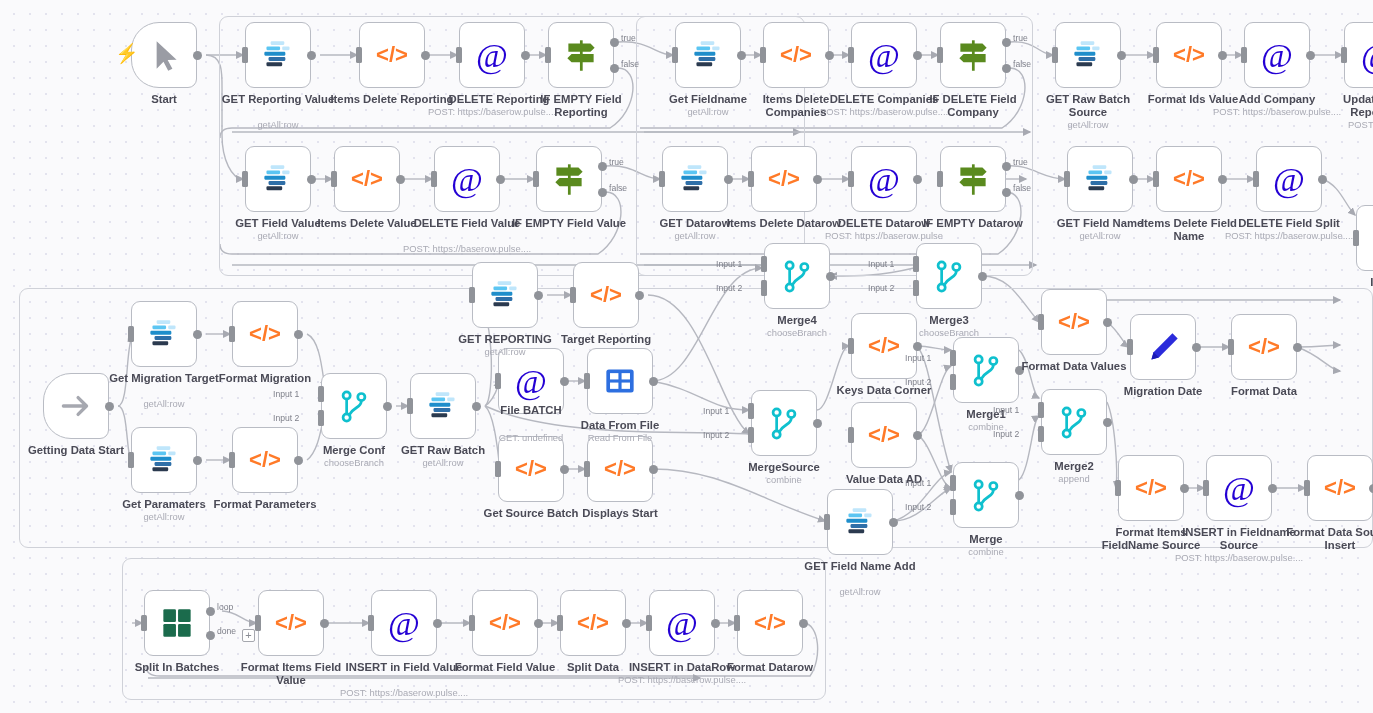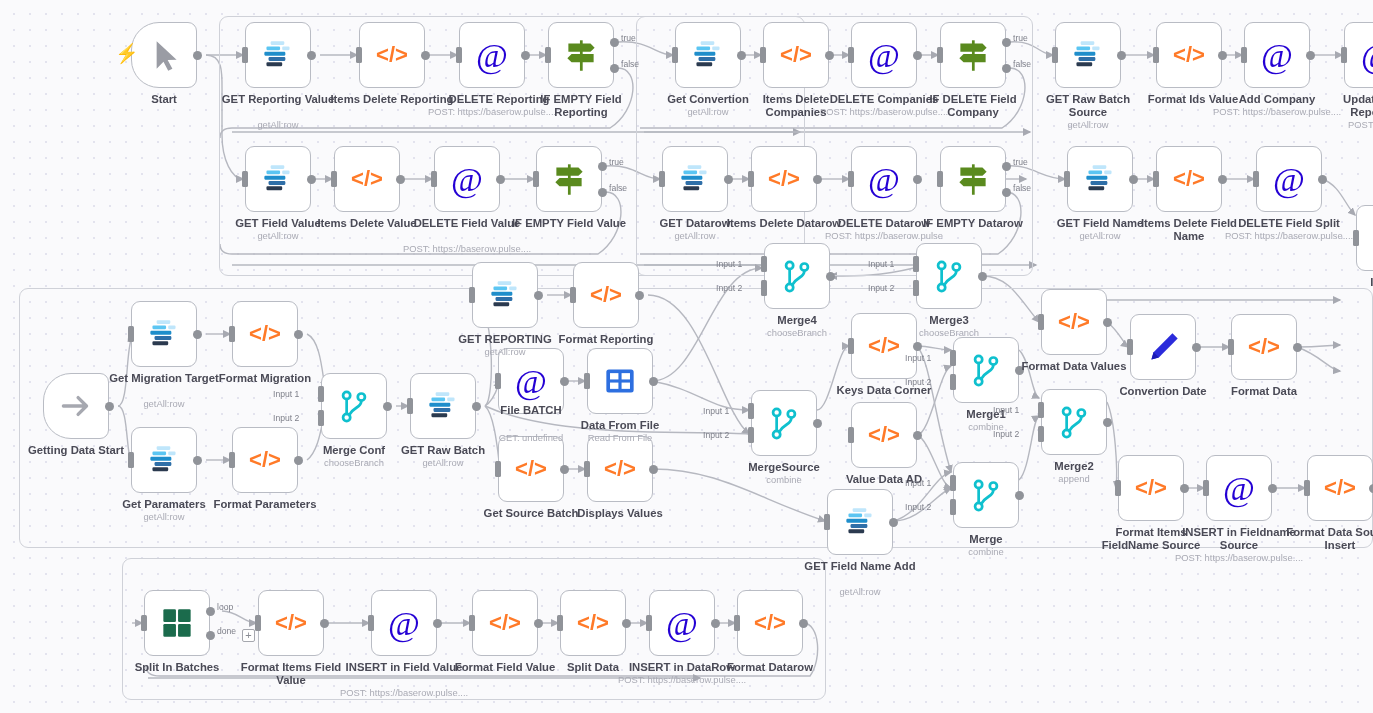--- a/index.html
+++ b/index.html
@@ -280,21 +280,21 @@
         <rect x="9" y="12" width="13" height="3.4" rx="1" fill="#5bc5f2"></rect>
         <rect x="24" y="12" width="7" height="3.4" rx="1" fill="#bfe6fb"></rect>
         <rect x="7" y="17" width="20" height="3.6" rx="1" fill="#1f8ecb"></rect>
         <rect x="11" y="22" width="16" height="3.6" rx="1" fill="#2f6fa8"></rect>
         <rect x="9" y="27" width="15" height="3.6" rx="1" fill="#2b3a4f"></rect>
       </svg>
         </span>
       </div>
       <div class="inport" style="left: 672px; top: 47px;"></div>
       <div class="port" style="left: 737px; top: 51px;"></div>
-      <div class="label" style="left: 646px; top: 93px; width: 124px;">Get Convertion</div>
+      <div class="label" style="left: 646px; top: 93px; width: 124px;">Get Fieldname</div>
       <div class="sublabel" style="left: 638px; top: 106px; width: 140px;">getAll:row</div>
       <div class="node" style="left: 763px; top: 22px;">
         <span>
           <svg class="ic" viewBox="0 0 40 40">
             <text x="20" y="27" text-anchor="middle" font-family="Liberation Sans, sans-serif" font-size="21" font-weight="bold" fill="#ff7a28">&lt;/&gt;</text>
           </svg>
         </span>
       </div>
       <div class="inport" style="left: 760px; top: 47px;"></div>
       <div class="port" style="left: 825px; top: 51px;"></div>
@@ -637,21 +637,21 @@
       <div class="sublabel" style="left: 435px; top: 346px; width: 140px;">getAll:row</div>
       <div class="node" style="left: 573px; top: 262px;">
         <span>
           <svg class="ic" viewBox="0 0 40 40">
             <text x="20" y="27" text-anchor="middle" font-family="Liberation Sans, sans-serif" font-size="21" font-weight="bold" fill="#ff7a28">&lt;/&gt;</text>
           </svg>
         </span>
       </div>
       <div class="inport" style="left: 570px; top: 287px;"></div>
       <div class="port" style="left: 635px; top: 291px;"></div>
-      <div class="label" style="left: 544px; top: 333px; width: 124px;">Format Reporting</div>
+      <div class="label" style="left: 544px; top: 333px; width: 124px;">Target Reporting</div>
       <div class="node" style="left: 498px; top: 348px;">
         <span>
           <svg class="ic" viewBox="0 0 40 40">
             <text x="20" y="31" text-anchor="middle" font-family="Liberation Serif, serif" font-size="33" fill="#2400d4">@</text>
           </svg>
         </span>
       </div>
       <div class="inport" style="left: 495px; top: 373px;"></div>
       <div class="port" style="left: 560px; top: 377px;"></div>
       <div class="label" style="left: 469px; top: 404px; width: 124px;">File BATCH</div>
@@ -683,21 +683,21 @@
       <div class="label" style="left: 469px; top: 507px; width: 124px;">Get Source Batch</div>
       <div class="node" style="left: 587px; top: 436px;">
         <span>
           <svg class="ic" viewBox="0 0 40 40">
             <text x="20" y="27" text-anchor="middle" font-family="Liberation Sans, sans-serif" font-size="21" font-weight="bold" fill="#ff7a28">&lt;/&gt;</text>
           </svg>
         </span>
       </div>
       <div class="inport" style="left: 584px; top: 461px;"></div>
       <div class="port" style="left: 649px; top: 465px;"></div>
-      <div class="label" style="left: 558px; top: 507px; width: 124px;">Displays Values</div>
+      <div class="label" style="left: 558px; top: 507px; width: 124px;">Displays Start</div>
       <div class="node" style="left: 764px; top: 243px;">
         <span>
           <svg class="ic" viewBox="0 0 40 40" fill="none" stroke="#0fc0ce" stroke-width="2.6">
         <circle cx="13" cy="10" r="3.4"></circle>
             <circle cx="27" cy="11.5" r="3.4"></circle>
             <circle cx="13" cy="31" r="3.4"></circle>
         <path d="M13 13.4 L13 27.6" stroke-linecap="round"></path>
         <path d="M27 15 C27 22 20 20 15.5 28.5" stroke-linecap="round"></path>
       </svg>
         </span>
@@ -740,21 +740,21 @@
       <div class="node" style="left: 1130px; top: 314px;">
         <span>
           <svg class="ic" viewBox="0 0 40 40">
         <path d="M29 7 L34 12 L16 30 L9 32 L11 25 Z" fill="#2b2bdb"></path>
         <path d="M9 32 L11 25 L16 30 Z" fill="#1a1ab5"></path>
       </svg>
         </span>
       </div>
       <div class="inport" style="left: 1127px; top: 339px;"></div>
       <div class="port" style="left: 1192px; top: 343px;"></div>
-      <div class="label" style="left: 1101px; top: 385px; width: 124px;">Convertion Date</div>
+      <div class="label" style="left: 1101px; top: 385px; width: 124px;">Migration Date</div>
       <div class="node" style="left: 1231px; top: 314px;">
         <span>
           <svg class="ic" viewBox="0 0 40 40">
             <text x="20" y="27" text-anchor="middle" font-family="Liberation Sans, sans-serif" font-size="21" font-weight="bold" fill="#ff7a28">&lt;/&gt;</text>
           </svg>
         </span>
       </div>
       <div class="inport" style="left: 1228px; top: 339px;"></div>
       <div class="port" style="left: 1293px; top: 343px;"></div>
       <div class="label" style="left: 1202px; top: 385px; width: 124px;">Format Data</div>

